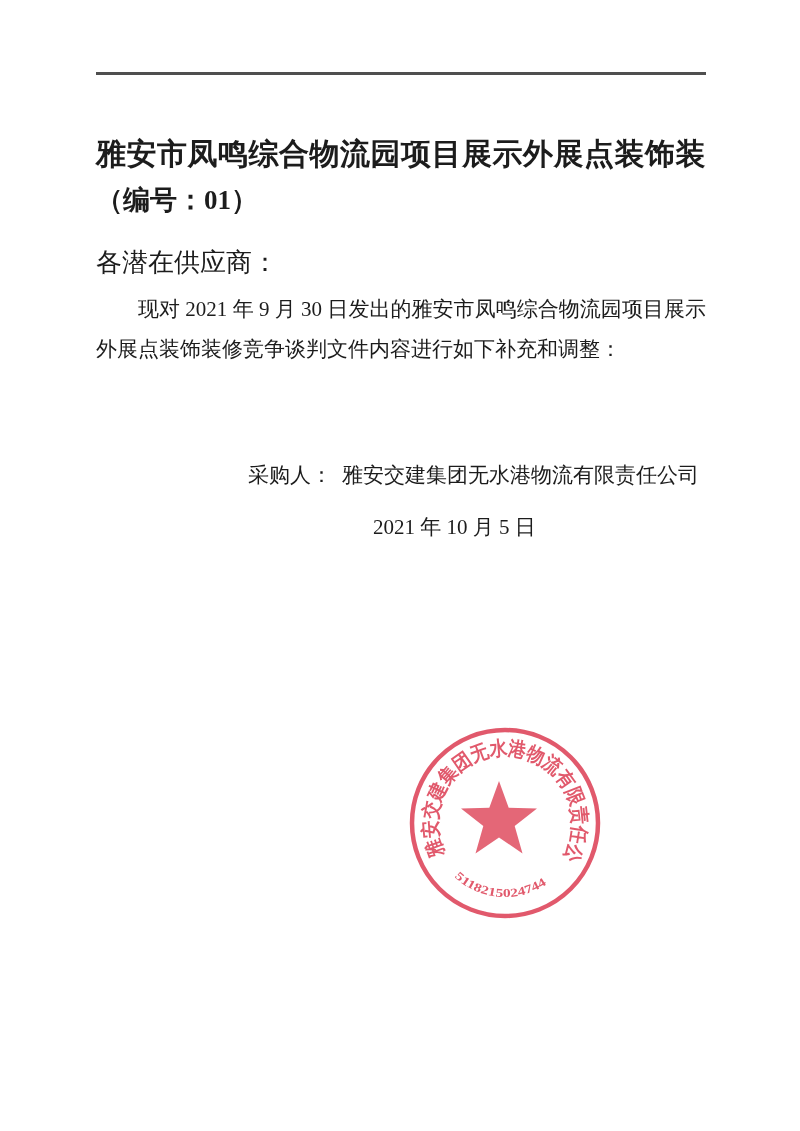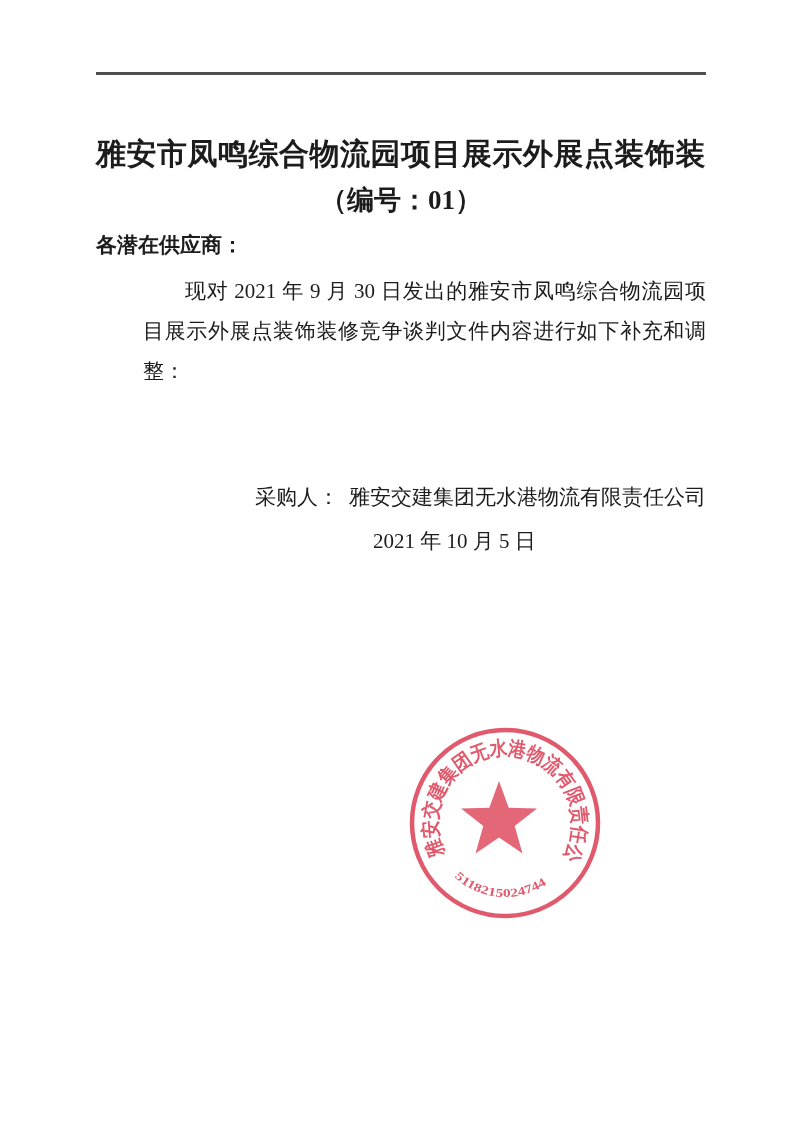--- a/index.html
+++ b/index.html
@@ -27,47 +27,47 @@
   }
   .doc-title {
     margin-top: 56px;
     text-align: center;
     font-size: 30px;
     line-height: 46px;
     font-weight: bold;
     letter-spacing: 0.5px;
   }
   .doc-subtitle {
-    text-align: center;
+    text-align: left;
     font-size: 27px;
     line-height: 46px;
     font-weight: bold;
   }
   .salutation {
-    margin-top: 2px;
-    font-size: 21px;
+    margin-top: 20px;
+    font-size: 26px;
     line-height: 40px;
-    font-weight: bold;
+    font-weight: normal;
   }
   .para {
     font-size: 21px;
     line-height: 40px;
     text-align: justify;
     text-indent: 2em;
   }
-  .para.p1 { margin-top: 6px; margin-left: 47px; }
+  .para.p1 { margin-top: 6px; }
   .para.p2 { margin-top: 14px; }
   .sig-block {
     margin-top: 86px;
     font-size: 21px;
     line-height: 40px;
   }
-  .sig-purchaser { padding-left: 152px; white-space: nowrap; text-align: right; }
+  .sig-purchaser { padding-left: 152px; white-space: nowrap; }
   .sig-purchaser .label { margin-right: 10px; }
-  .sig-date { margin-top: 4px; padding-left: 277px; white-space: nowrap; }
+  .sig-date { margin-top: 12px; padding-left: 277px; white-space: nowrap; }
   .seal {
     position: absolute;
     left: 405px;
     top: 723px;
     width: 200px;
     height: 200px;
     mix-blend-mode: multiply;
     opacity: 0.88;
     pointer-events: none;
   }

